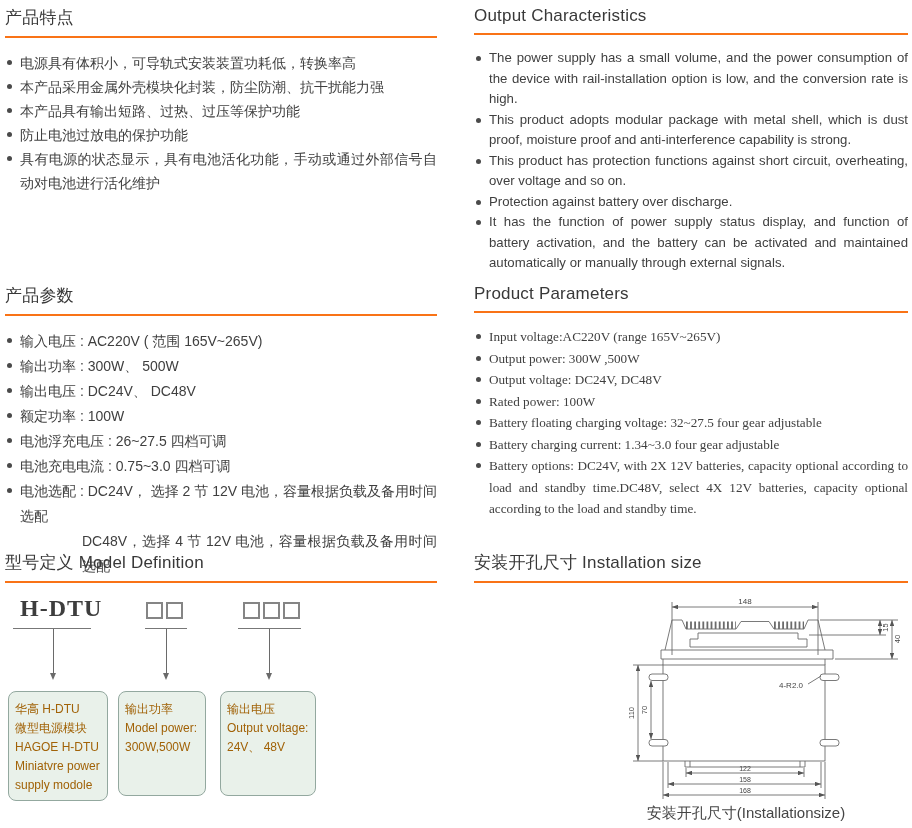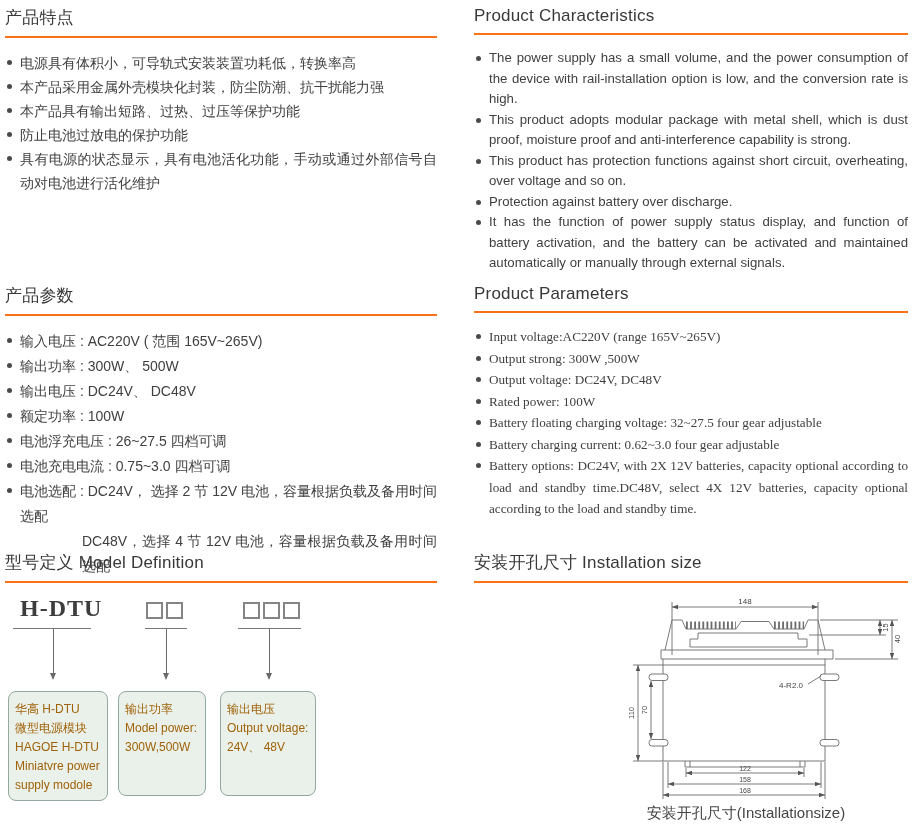--- a/index.html
+++ b/index.html
@@ -55,21 +55,21 @@
     <ul class="blist cn">
       <li>电源具有体积小，可导轨式安装装置功耗低，转换率高</li>
       <li>本产品采用金属外壳模块化封装，防尘防潮、抗干扰能力强</li>
       <li>本产品具有输出短路、过热、过压等保护功能</li>
       <li>防止电池过放电的保护功能</li>
       <li>具有电源的状态显示，具有电池活化功能，手动或通过外部信号自动对电池进行活化维护</li>
     </ul>
   </div>
 
   <div class="sec" id="sec-chars" style="left:474px; top:6px; width:434px;">
-    <h2>Product Characteristics</h2>
+    <h2>Output Characteristics</h2>
     <ul class="blist en">
       <li>The power supply has a small volume, and the power consumption of the device with rail-installation option is low, and the conversion rate is high.</li>
       <li>This product adopts modular package with metal shell, which is dust proof, moisture proof and anti-interference capability is strong.</li>
       <li>This product has protection functions against short circuit, overheating, over voltage and so on.</li>
       <li>Protection against battery over discharge.</li>
       <li>It has the function of power supply status display, and function of battery activation, and the battery can be activated and maintained automatically or manually through external signals.</li>
     </ul>
   </div>
 
   <div class="sec" id="sec-params-cn" style="left:5px; top:284px; width:432px;">
@@ -85,25 +85,25 @@
         <span>电池选配 : DC24V， 选择 2 节 12V 电池，容量根据负载及备用时间选配</span>
         <span class="cont-line">DC48V，选择 4 节 12V 电池，容量根据负载及备用时间选配</span>
       </li>
     </ul>
   </div>
 
   <div class="sec" id="sec-params-en" style="left:474px; top:284px; width:434px;">
     <h2>Product Parameters</h2>
     <ul class="blist en" style="line-height:21.5px;font-family:Liberation Serif, serif;">
       <li>Input voltage:AC220V (range 165V~265V)</li>
-      <li>Output strong: 300W ,500W</li>
+      <li>Output power: 300W ,500W</li>
       <li>Output voltage: DC24V, DC48V</li>
       <li>Rated power: 100W</li>
       <li>Battery floating charging voltage: 32~27.5 four gear adjustable</li>
-      <li>Battery charging current: 0.62~3.0 four gear adjustable</li>
+      <li>Battery charging current: 1.34~3.0 four gear adjustable</li>
       <li>Battery options: DC24V, with 2X 12V batteries, capacity optional according to load and standby time.DC48V, select 4X 12V batteries, capacity optional according to the load and standby time.</li>
     </ul>
   </div>
 
   <div class="sec" id="sec-model" style="left:5px; top:551px; width:432px; height:271px;">
     <h2>型号定义 Model Definition</h2>
 
     <div class="code">H-DTU</div>
     <div class="uline" style="left:8px; top:77px; width:78px;"></div>
     <div class="varrow" style="left:48px; top:78px; height:48px;"></div>

